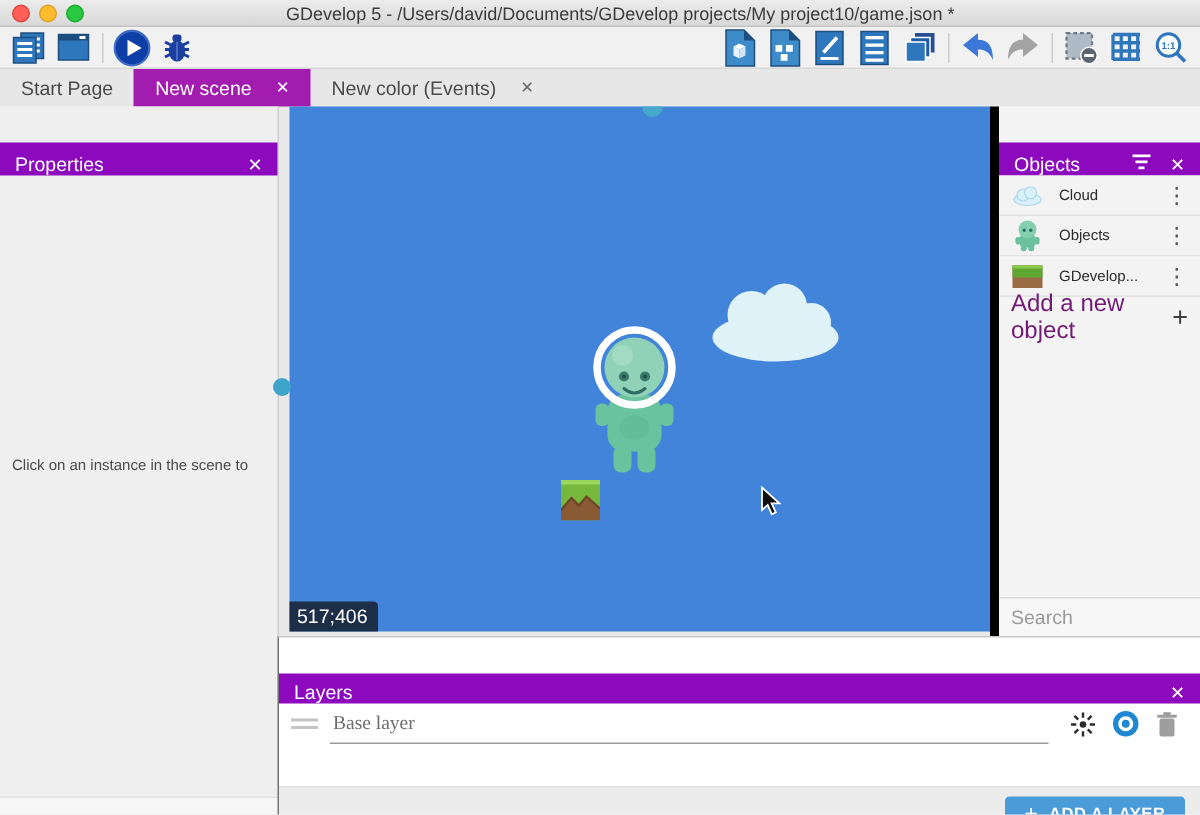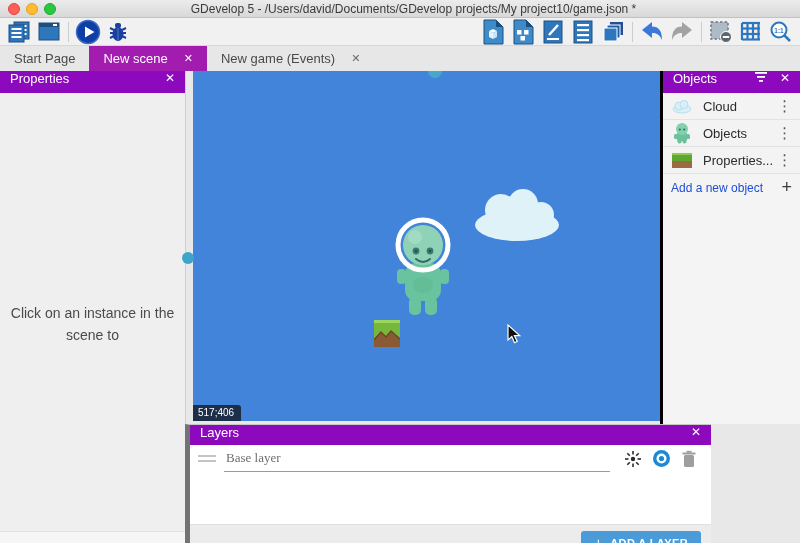--- a/index.html
+++ b/index.html
@@ -30,64 +30,64 @@
   
   #tabbar { position:absolute; left:0; top:46px; width:800px; height:25px;
     background:#E8E7E8; display:flex; align-items:stretch; }
   .tab { display:flex; align-items:center; padding:0 14px; font-size:13px; color:#4A4A4A;justify-content:center; }
   .tab .tab-close { margin-left:16px; font-size:11px; color:#6B6B6B; }
   .tab.active { background:#a21caf; color:#FFFFFF; }
   .tab.active .tab-close { color:#FFFFFF; }
 
   
   .panel-header { height:22px; background:#8C09BD; color:#FFF; display:flex;
-    align-items:flex-start; padding:0 10px; font-size:13px; }
+    align-items:flex-end; padding:0 10px; font-size:13px;margin-top:24px; }
   .panel-title { font-weight:500; }
   .panel-close { margin-left:auto; font-size:12px; color:#FFF; }
 
   
   #properties-panel { position:absolute; left:0; top:71px; width:186px; height:472px;
     background:#F0EFF0; border-right:1px solid #CFCFCF; }
   #properties-message { position:absolute; top:232px; left:0; width:100%;
-    text-align:center; font-size:14px; color:#4A4A4A; line-height:1.55; padding:0 8px; }
+    font-size:10px; color:#4A4A4A; line-height:1.55; padding:0 8px; }
   #properties-footer { position:absolute; bottom:0; left:0; width:100%; height:12px;
     background:#F7F6F7; border-top:1px solid #E2E1E2; }
 
   
   #scene-canvas { position:absolute; left:193px; top:71px; width:467px; height:350px;
     background:#4284D9; }
   #scene-top-handle { position:absolute; left:235px; top:0; width:14px; height:7px;
     background:#46A9C9; border-radius:0 0 7px 7px; }
   #scene-left-handle { position:absolute; left:-11px; top:181px; width:12px; height:12px;
     background:#3FA4C9; border-radius:50%; }
   #coordinate-badge { position:absolute; left:0; bottom:0; background:rgba(22,30,46,0.85);
-    color:#FFF; font-size:10px; padding:2px 7px 3px 5px; border-top-right-radius:3px; }
+    color:#FFF; font-size:13px; padding:2px 7px 3px 5px; border-top-right-radius:3px; }
 
   
   #objects-panel { position:absolute; left:660px; top:71px; width:140px; height:353px;
-    background:#F4F4F4; border-left:3px solid #000000; }
+    background:#F4F4F4; border-left:6px solid #000000; }
   .obj-row { height:27px; display:flex; align-items:center; padding:0 6px;
     border-bottom:1px solid #E2E2E2; background:#F3F3F3; }
   .obj-icon { width:26px; display:flex; justify-content:center; }
-  .obj-label { flex:1; font-size:13px; color:#2B2B2B; padding-left:8px;
+  .obj-label { flex:1; font-size:10px; color:#2B2B2B; padding-left:8px;
     white-space:nowrap; overflow:hidden; }
   .obj-menu { font-size:15px; color:#555; padding:0 2px; }
   #add-object-row { height:27px; display:flex; align-items:center; padding:0 8px; }
-  #add-object-label { flex:1; font-size:12px; color:#1d4ed8; }
+  #add-object-label { flex:1; font-size:16px; color:#701a75; }
   #add-object-plus { font-size:18px; color:#3C3C3C; font-weight:400; }
   #objects-search { position:absolute; left:0; bottom:0; width:100%; height:26px;
     background:#F7F7F7; border-top:1px solid #DBDBDB; display:flex; align-items:center;
     padding:0 8px; }
   #objects-search input { flex:1; border:none; background:transparent; outline:none;
     font-size:13px; color:#444; font-family:"Liberation Sans",sans-serif; }
   #objects-search input::placeholder { color:#9A9A9A; }
 
   
-  #layers-panel { position:absolute; left:185px; top:424px; width:526px; height:119px;
-    background:#FFFFFF; border-top:1px solid #C8C8C8; border-left:5px solid #737373;
+  #layers-panel { position:absolute; left:185px; top:424px; width:615px; height:119px;
+    background:#FFFFFF; border-top:1px solid #C8C8C8; border-left:1px solid #737373;
     overflow:hidden; }
   #layers-panel .panel-header { height:20px; }
   .layer-row { height:27px; display:flex; align-items:center; padding:0 8px; }
   .drag-handle { width:18px; margin-right:8px; }
   .drag-handle div { height:2px; background:#C4C4C4; margin:3px 0; }
   .layer-field { flex:1; font-size:13px; color:#6E6E6E; border-bottom:1px solid #9B9B9B;
     padding:4px 0 5px 2px; margin-right:14px;font-family:Liberation Serif, serif; }
   .layer-icons { display:flex; align-items:center; gap:10px; margin-right:6px; }
   #bg-color-swatch { width:40px; height:21px; background:#FFF; border:1px solid #D8D8D8;
     border-radius:2px; box-shadow:0 1px 2px rgba(0,0,0,.15);
@@ -243,21 +243,21 @@
 
 <div id="tabbar">
   <div class="tab">
     <span>Start Page</span>
   </div>
   <div class="tab active">
     <span>New scene</span>
     <span class="tab-close">✕</span>
   </div>
   <div class="tab">
-    <span>New game (Events)</span>
+    <span>New color (Events)</span>
     <span class="tab-close">✕</span>
   </div>
 </div>
 
 <div id="properties-panel">
   <div class="panel-header">
     <span class="panel-title">Properties</span>
     <span class="panel-close">✕</span>
   </div>
   <div id="properties-message">
@@ -355,29 +355,36 @@
   </div>
 
   <div class="obj-row">
     <span class="obj-icon">
       <svg width="22" height="17" viewBox="0 0 22 17">
         <rect x="1" y="1" width="20" height="15" fill="#9A6B42"></rect>
         <rect x="1" y="1" width="20" height="8" fill="#5FA733"></rect>
         <rect x="1" y="1" width="20" height="2" fill="#8CCB4E"></rect>
       </svg>
     </span>
-    <span class="obj-label">Properties...</span>
+    <span class="obj-label">GDevelop...</span>
     <span class="obj-menu">⋮</span>
   </div>
 
   <div id="add-object-row">
     <span id="add-object-label">Add a new object</span>
     <span id="add-object-plus">+</span>
   </div>
 
+  <div id="objects-search">
+    <input type="text" placeholder="Search" style="">
+    <svg width="16" height="16" viewBox="0 0 16 16">
+      <circle cx="6.5" cy="6.5" r="4.8" fill="none" stroke="#757575" stroke-width="1.5"></circle>
+      <line x1="10.2" y1="10.2" x2="14.2" y2="14.2" stroke="#757575" stroke-width="1.5"></line>
+    </svg>
+  </div>
 </div>
 
 <div id="layers-panel">
   <div class="panel-header">
     <span class="panel-title">Layers</span>
     <span class="panel-close">✕</span>
   </div>
 
   <div class="layer-row">
     <span class="drag-handle">

